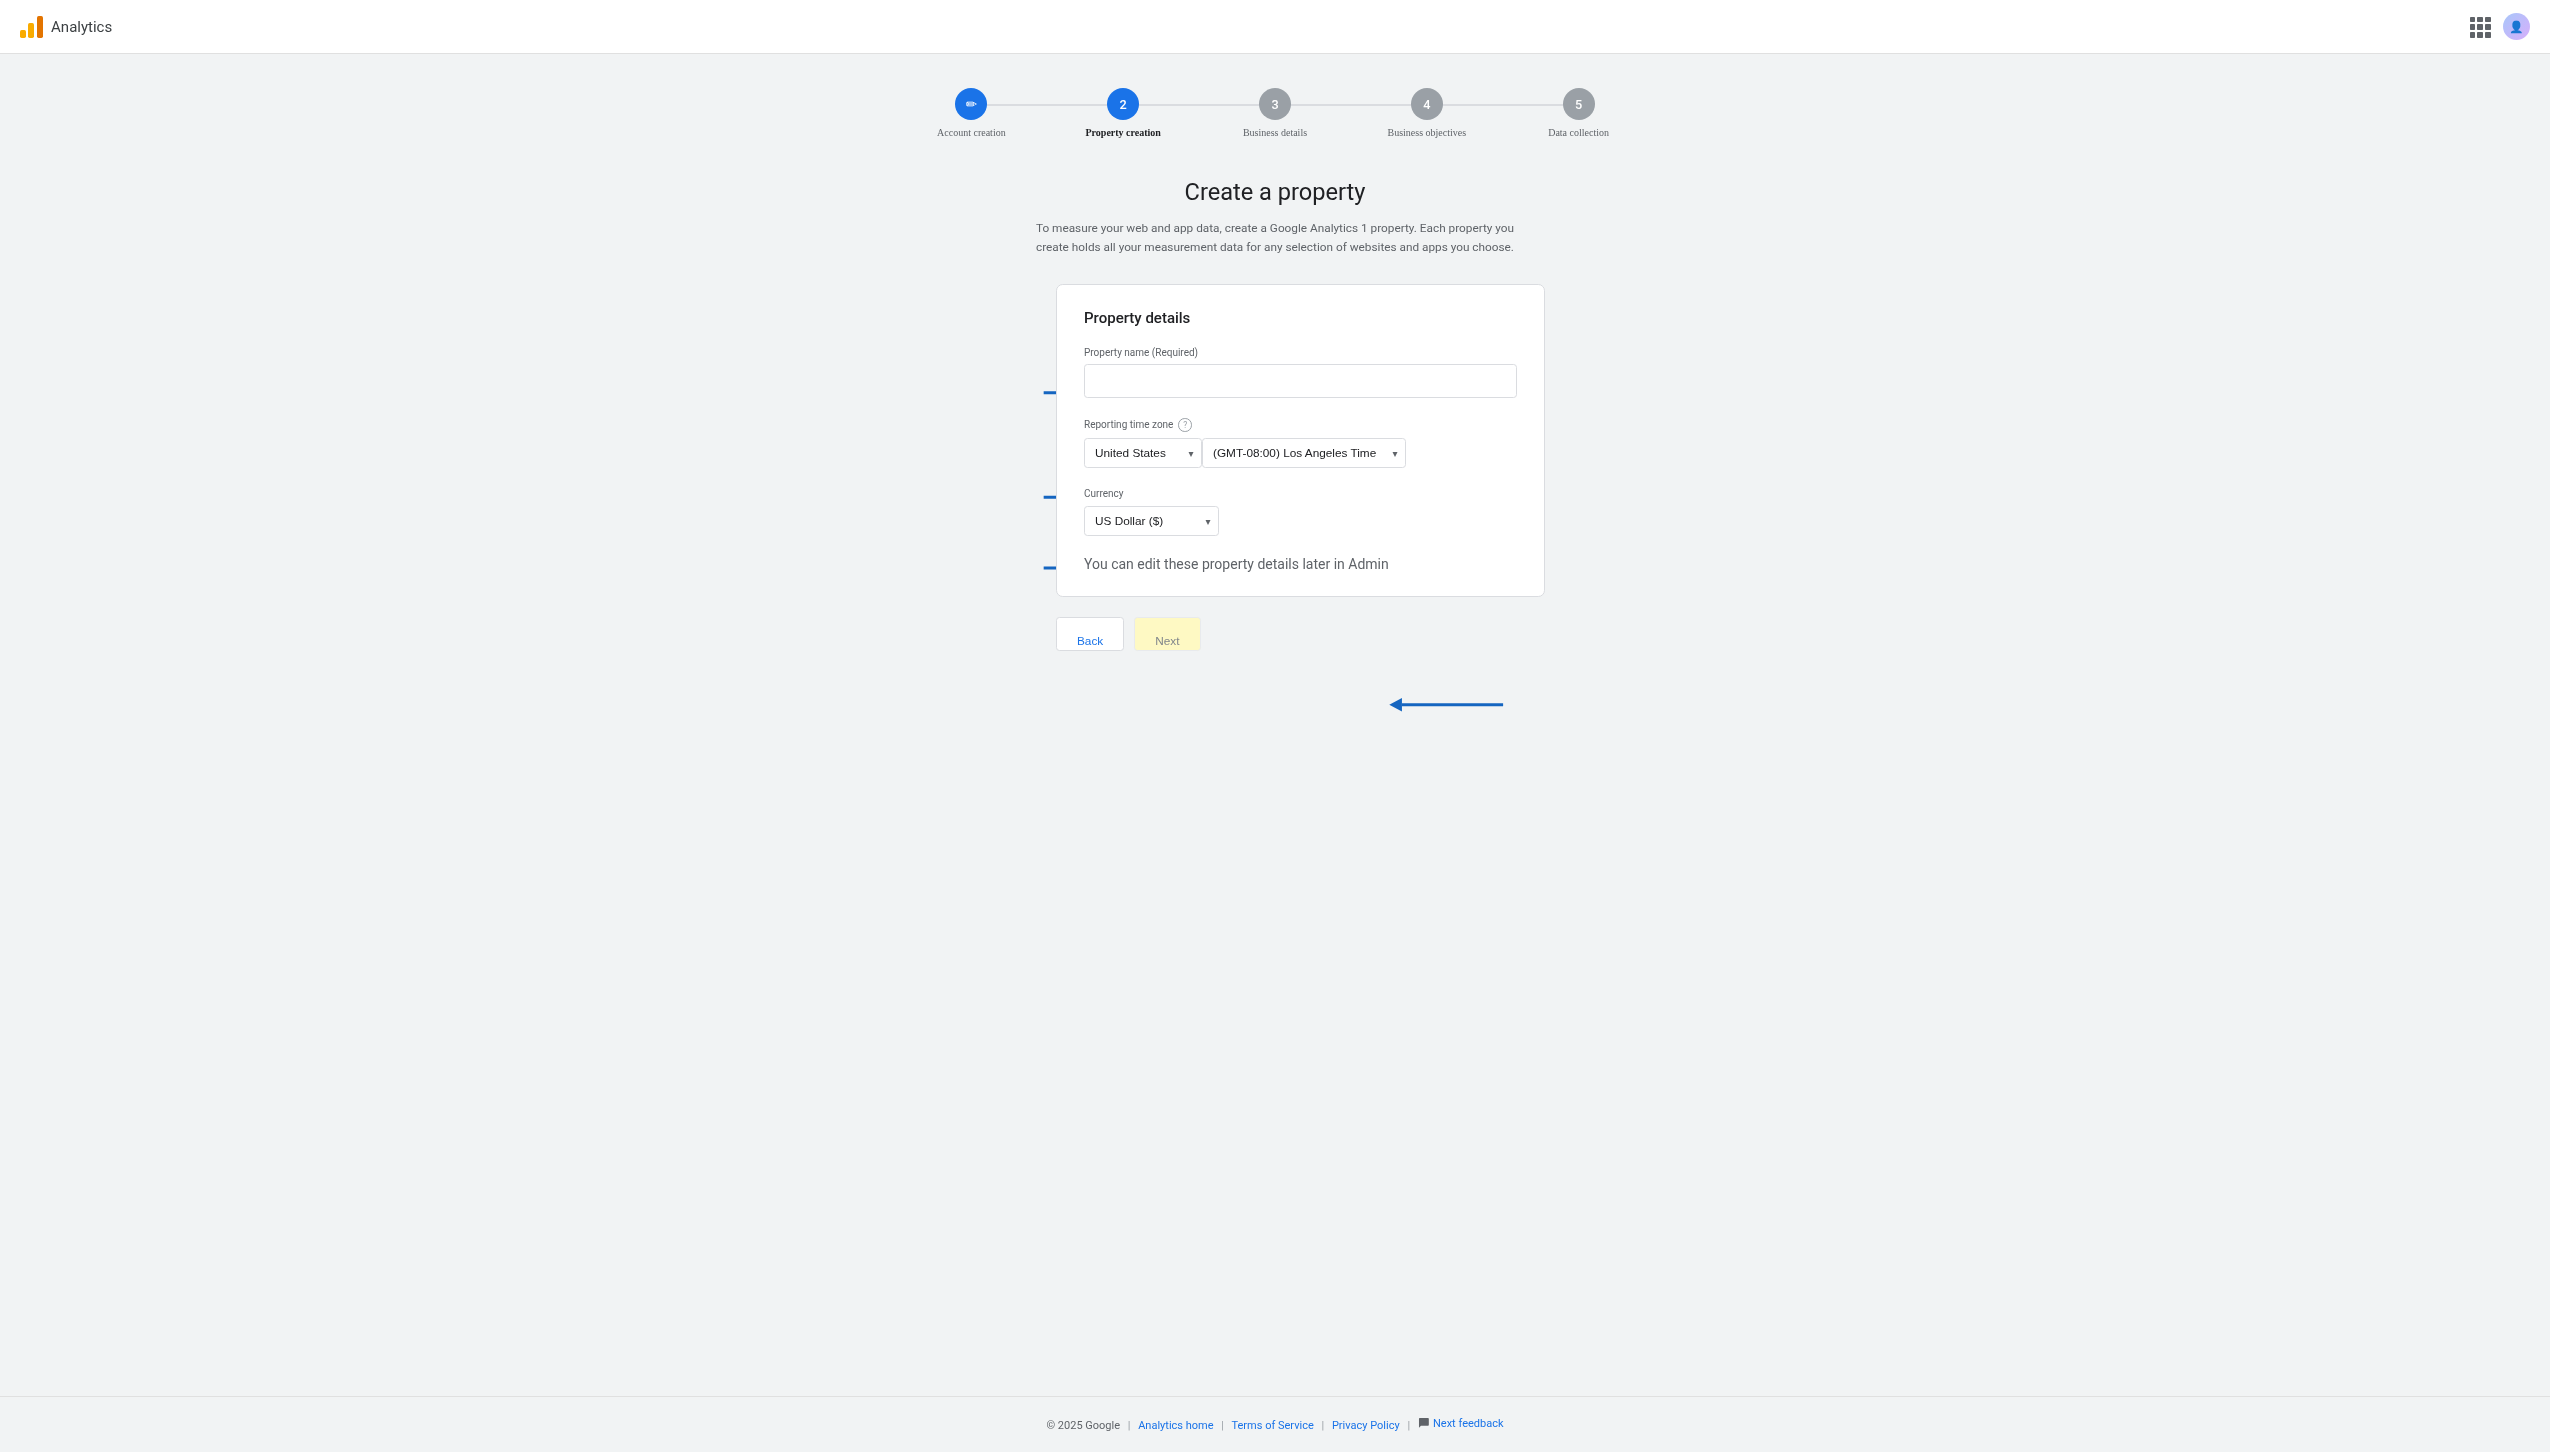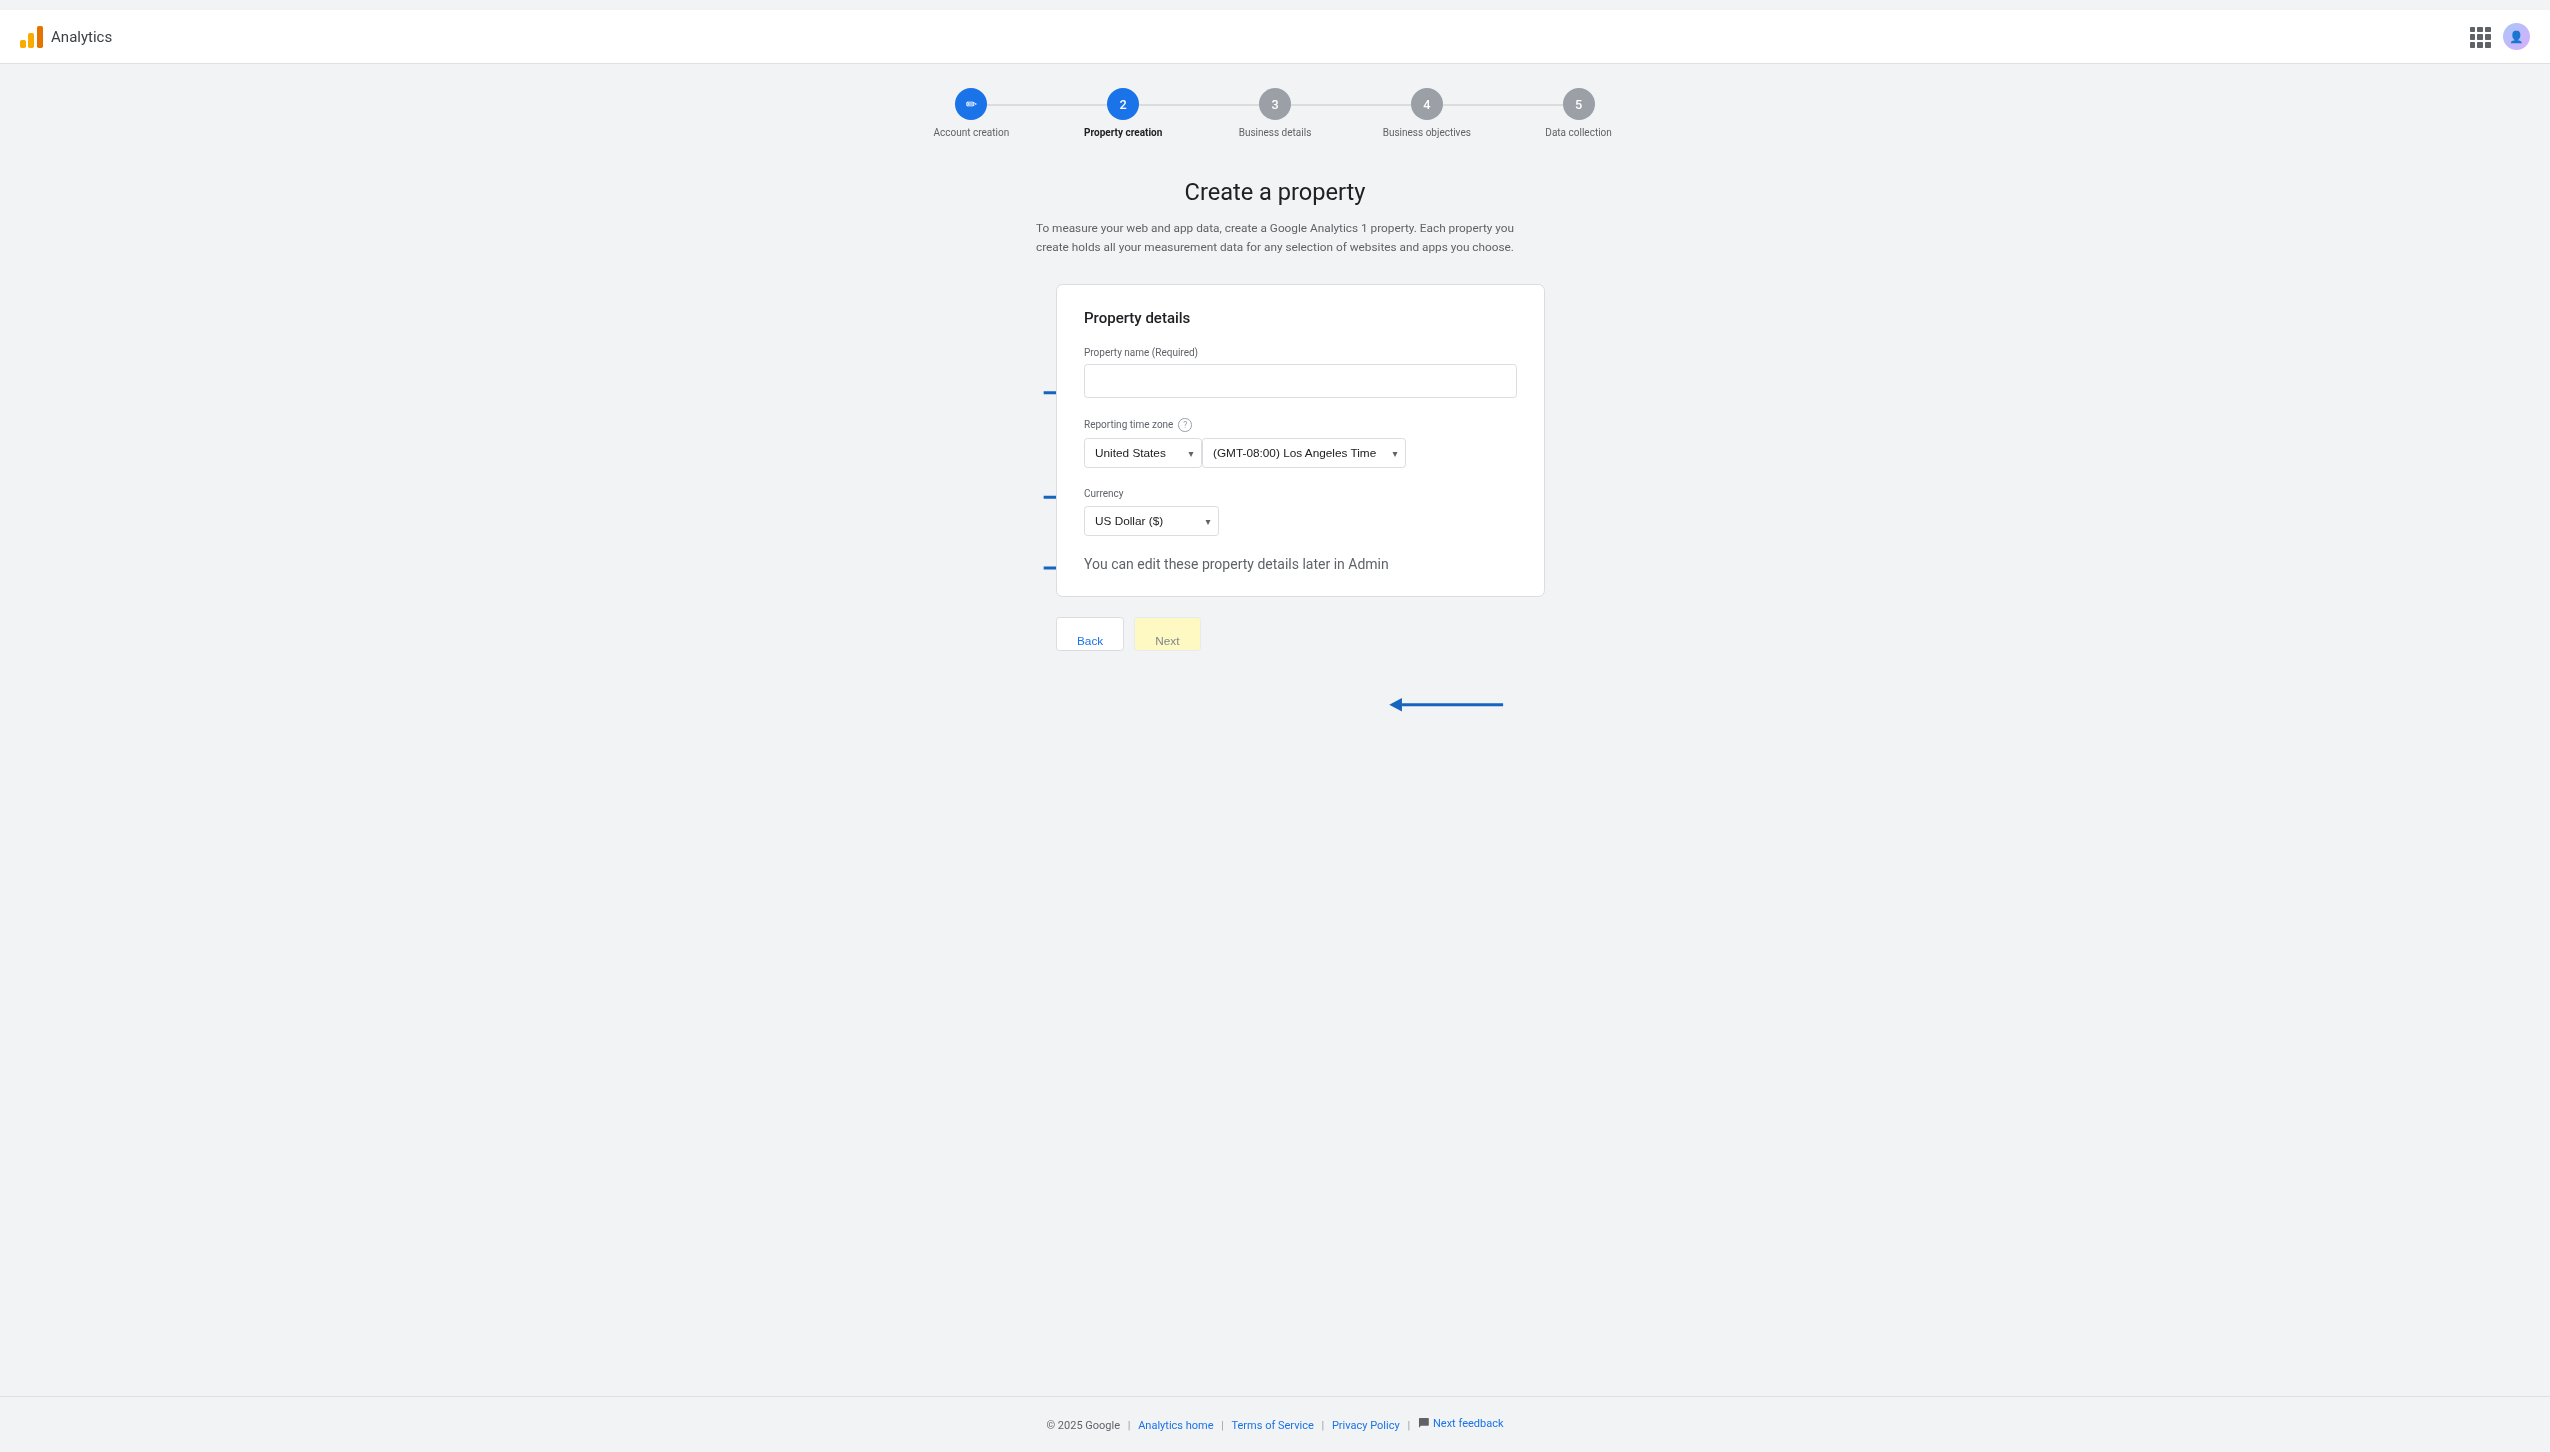--- a/index.html
+++ b/index.html
@@ -14,21 +14,21 @@
     
     .header {
       background: #fff;
       border-bottom: 0.8px solid #e0e0e0;
       display: flex;
       align-items: center;
       justify-content: space-between;
       padding: 0 20px;
       height: 54px;
       position: sticky;
-      top: 10px;
+      top: 0;
       z-index: 100;
     }
     .header-left {
       display: flex;
       align-items: center;
       gap: 8.4px;
     }
     .analytics-logo {
       display: flex;
       align-items: flex-end;
@@ -130,20 +130,21 @@
       z-index: 1;
     }
     .step-circle.active { background: #1a73e8; color: #fff; }
     .step-circle.completed { background: #1a73e8; color: #fff; }
     .step-circle.inactive { background: #9aa0a6; color: #fff; }
     .step-label {
       margin-top: 6.7px;
       font-size: 10px;
       text-align: center;
       color: #5f6368;
+      font-family: Liberation Serif, serif;
     }
     .step-label.active { color: #202124; font-weight: 700; }
     .pencil-icon { font-size: 13.5px; }
 
     
     .page-heading {
       font-size: 23.6px;
       font-weight: 400;
       color: #202124;
       margin-bottom: 13.5px;

